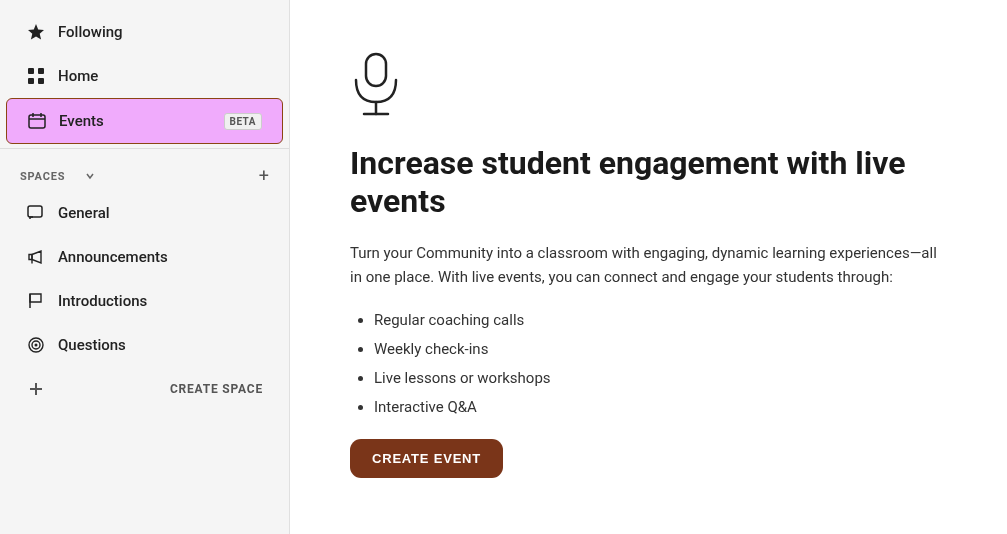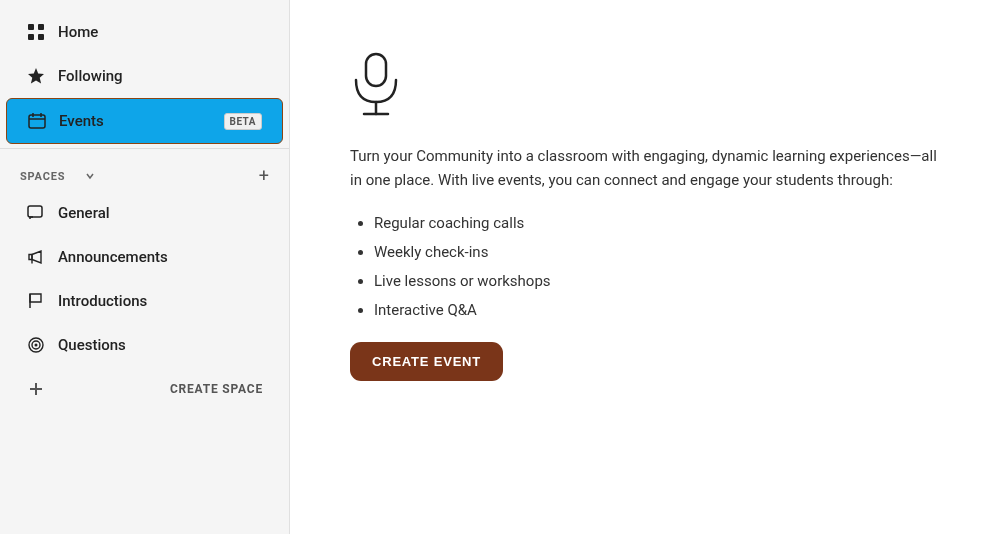--- a/index.html
+++ b/index.html
@@ -31,21 +31,21 @@
       cursor: pointer;
       font-size: 15px;
       color: #222;
       font-weight: 500;
       border-radius: 6px;
       margin: 0 6px;
     }
 
     .nav-item.active {
       border: 1.5px solid #8B4513;
-      background: #0ea5e9;
+      background: #f0abfc;
       margin: 0 6px;
     }
 
     .nav-item .icon {
       width: 20px;
       height: 20px;
       display: flex;
       align-items: center;
       justify-content: center;
       flex-shrink: 0;
@@ -163,36 +163,36 @@
     }
   </style>
 </head>
 <body>
 
 <nav class="sidebar">
 
   <div class="nav-item">
     <span class="icon">
       <svg width="18" height="18" viewBox="0 0 18 18" fill="none">
+        <polygon points="9,1 11.2,6.4 17,6.9 12.7,10.7 14.1,16.5 9,13.4 3.9,16.5 5.3,10.7 1,6.9 6.8,6.4" fill="#222"></polygon>
+      </svg>
+    </span>
+    <span>Following</span>
+  </div>
+
+  <div class="nav-item">
+    <span class="icon">
+      <svg width="18" height="18" viewBox="0 0 18 18" fill="none">
         <rect x="1" y="1" width="6" height="6" rx="1" fill="#222"></rect>
         <rect x="11" y="1" width="6" height="6" rx="1" fill="#222"></rect>
         <rect x="1" y="11" width="6" height="6" rx="1" fill="#222"></rect>
         <rect x="11" y="11" width="6" height="6" rx="1" fill="#222"></rect>
       </svg>
     </span>
     <span>Home</span>
-  </div>
-
-  <div class="nav-item">
-    <span class="icon">
-      <svg width="18" height="18" viewBox="0 0 18 18" fill="none">
-        <polygon points="9,1 11.2,6.4 17,6.9 12.7,10.7 14.1,16.5 9,13.4 3.9,16.5 5.3,10.7 1,6.9 6.8,6.4" fill="#222"></polygon>
-      </svg>
-    </span>
-    <span>Following</span>
   </div>
 
   <div class="nav-item active">
     <span class="icon">
       <svg width="18" height="18" viewBox="0 0 18 18" fill="none">
         <rect x="1" y="3" width="16" height="13" rx="2" stroke="#222" stroke-width="1.5" fill="none"></rect>
         <line x1="1" y1="7" x2="17" y2="7" stroke="#222" stroke-width="1.5"></line>
         <line x1="5" y1="1" x2="5" y2="5" stroke="#222" stroke-width="1.5"></line>
         <line x1="13" y1="1" x2="13" y2="5" stroke="#222" stroke-width="1.5"></line>
       </svg>
@@ -275,20 +275,21 @@
         <rect x="16" y="4" width="20" height="32" rx="10" stroke="#222" stroke-width="2.5" fill="none"></rect>
 
         <path d="M6 30 Q6 52 26 52 Q46 52 46 30" stroke="#222" stroke-width="2.5" fill="none" stroke-linecap="round"></path>
 
         <line x1="26" y1="52" x2="26" y2="64" stroke="#222" stroke-width="2.5" stroke-linecap="round"></line>
 
         <line x1="14" y1="64" x2="38" y2="64" stroke="#222" stroke-width="2.5" stroke-linecap="round"></line>
       </svg>
     </div>
 
+    <h1 class="content-heading">Increase student engagement with live events</h1>
 
     <p class="content-desc">Turn your Community into a classroom with engaging, dynamic learning experiences—all in one place. With live events, you can connect and engage your students through:</p>
 
     <ul class="content-list">
       <li>Regular coaching calls</li>
       <li>Weekly check-ins</li>
       <li>Live lessons or workshops</li>
       <li>Interactive Q&amp;A</li>
     </ul>
 

